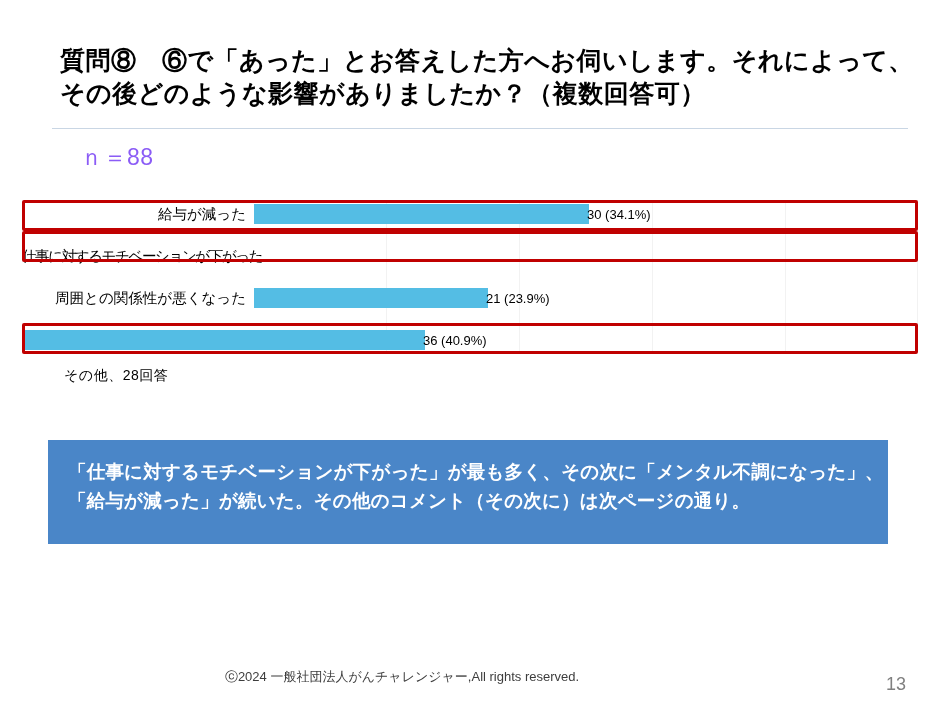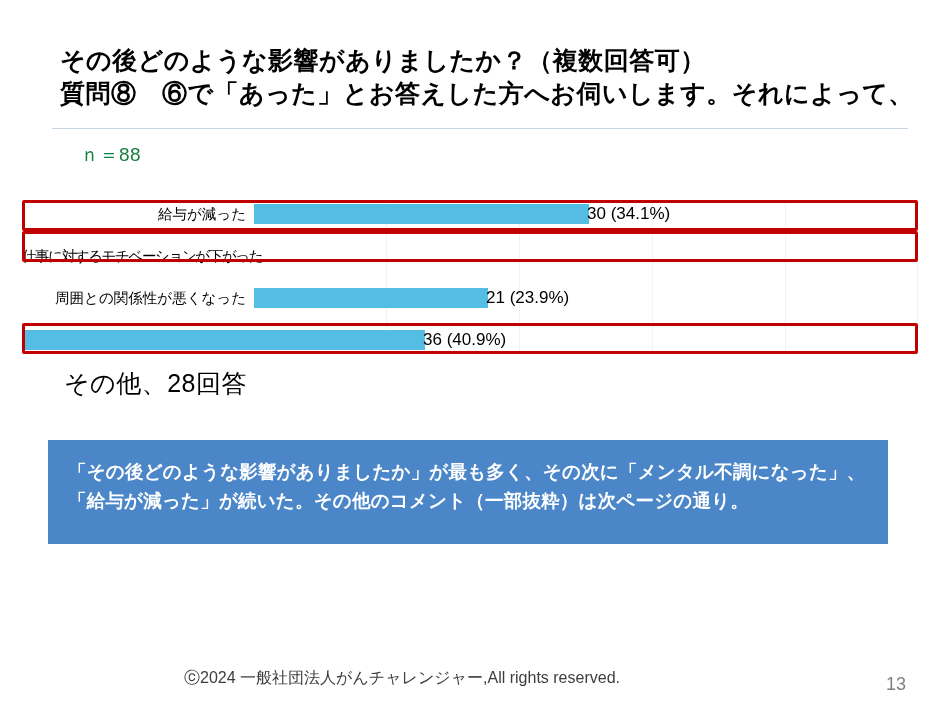--- a/index.html
+++ b/index.html
@@ -38,22 +38,22 @@
     width: 856px;
     height: 1px;
     background: #c9d6e4;
   }
 
   
   .n-label {
     position: absolute;
     left: 80px;
     top: 142px;
-    font-size: 19px;
-    color: #15803d;
+    font-size: 23px;
+    color: #8b5cf6;
     letter-spacing: 0.5px;
   }
 
   
   .chart {
     position: absolute;
     left: 22px;
     top: 200px;
     width: 896px;
     height: 152px;
@@ -87,21 +87,21 @@
     position: absolute;
     left: 0;
     top: 0;
     height: 20px;
     background: #54bde4;
   }
   .bar-value {
     position: absolute;
     top: 50%;
     transform: translateY(-50%);
-    font-size: 17px;
+    font-size: 13px;
     color: #000000;
     white-space: nowrap;
   }
 
   
   .hl {
     position: absolute;
     left: 22px;
     border: 3px solid #c00000;
     border-radius: 2px;
@@ -128,21 +128,21 @@
     bottom: 0;
     width: 1px;
     background: #f2f2f2;
   }
 
   
   .other-note {
     position: absolute;
     left: 64px;
     top: 367px;
-    font-size: 25px;
+    font-size: 14px;
     color: #000000;
     letter-spacing: 0.5px;
   }
 
   
   .summary {
     position: absolute;
     left: 48px;
     top: 440px;
     width: 840px;
@@ -160,37 +160,37 @@
     white-space: pre;
   }
 
   
   .footer {
     position: absolute;
     left: 0;
     top: 668px;
     width: 804px;
     text-align: center;
-    font-size: 16px;
+    font-size: 13px;
     color: #3d3d3d;
   }
   .page-number {
     position: absolute;
     right: 34px;
     top: 674px;
     font-size: 18px;
     color: #808080;
   }
 </style>
 </head>
 <body>
 
 <div class="title-block">
+  <div class="title-line">質問⑧　⑥で「あった」とお答えした方へお伺いします。それによって、</div>
   <div class="title-line">その後どのような影響がありましたか？（複数回答可）</div>
-  <div class="title-line">質問⑧　⑥で「あった」とお答えした方へお伺いします。それによって、</div>
 </div>
 <div class="title-rule"></div>
 
 <div class="n-label">ｎ＝88</div>
 
 <div class="gridlines">
   <span style="left:132px"></span>
   <span style="left:265px"></span>
   <span style="left:398px"></span>
   <span style="left:531px"></span>
@@ -229,18 +229,18 @@
 
 </div>
 
 <div class="hl" id="hl1"></div>
 <div class="hl" id="hl2"></div>
 <div class="hl" id="hl3"></div>
 
 <div class="other-note">その他、28回答</div>
 
 <div class="summary">
-  <div class="summary-line">「その後どのような影響がありましたか」が最も多く、その次に「メンタル不調になった」、</div>
-  <div class="summary-line">「給与が減った」が続いた。その他のコメント（一部抜粋）は次ページの通り。</div>
+  <div class="summary-line">「仕事に対するモチベーションが下がった」が最も多く、その次に「メンタル不調になった」、</div>
+  <div class="summary-line">「給与が減った」が続いた。その他のコメント（その次に）は次ページの通り。</div>
 </div>
 
 <div class="footer">ⓒ2024 一般社団法人がんチャレンジャー,All rights reserved.</div>
 <div class="page-number">13</div>
 
 </body></html>

